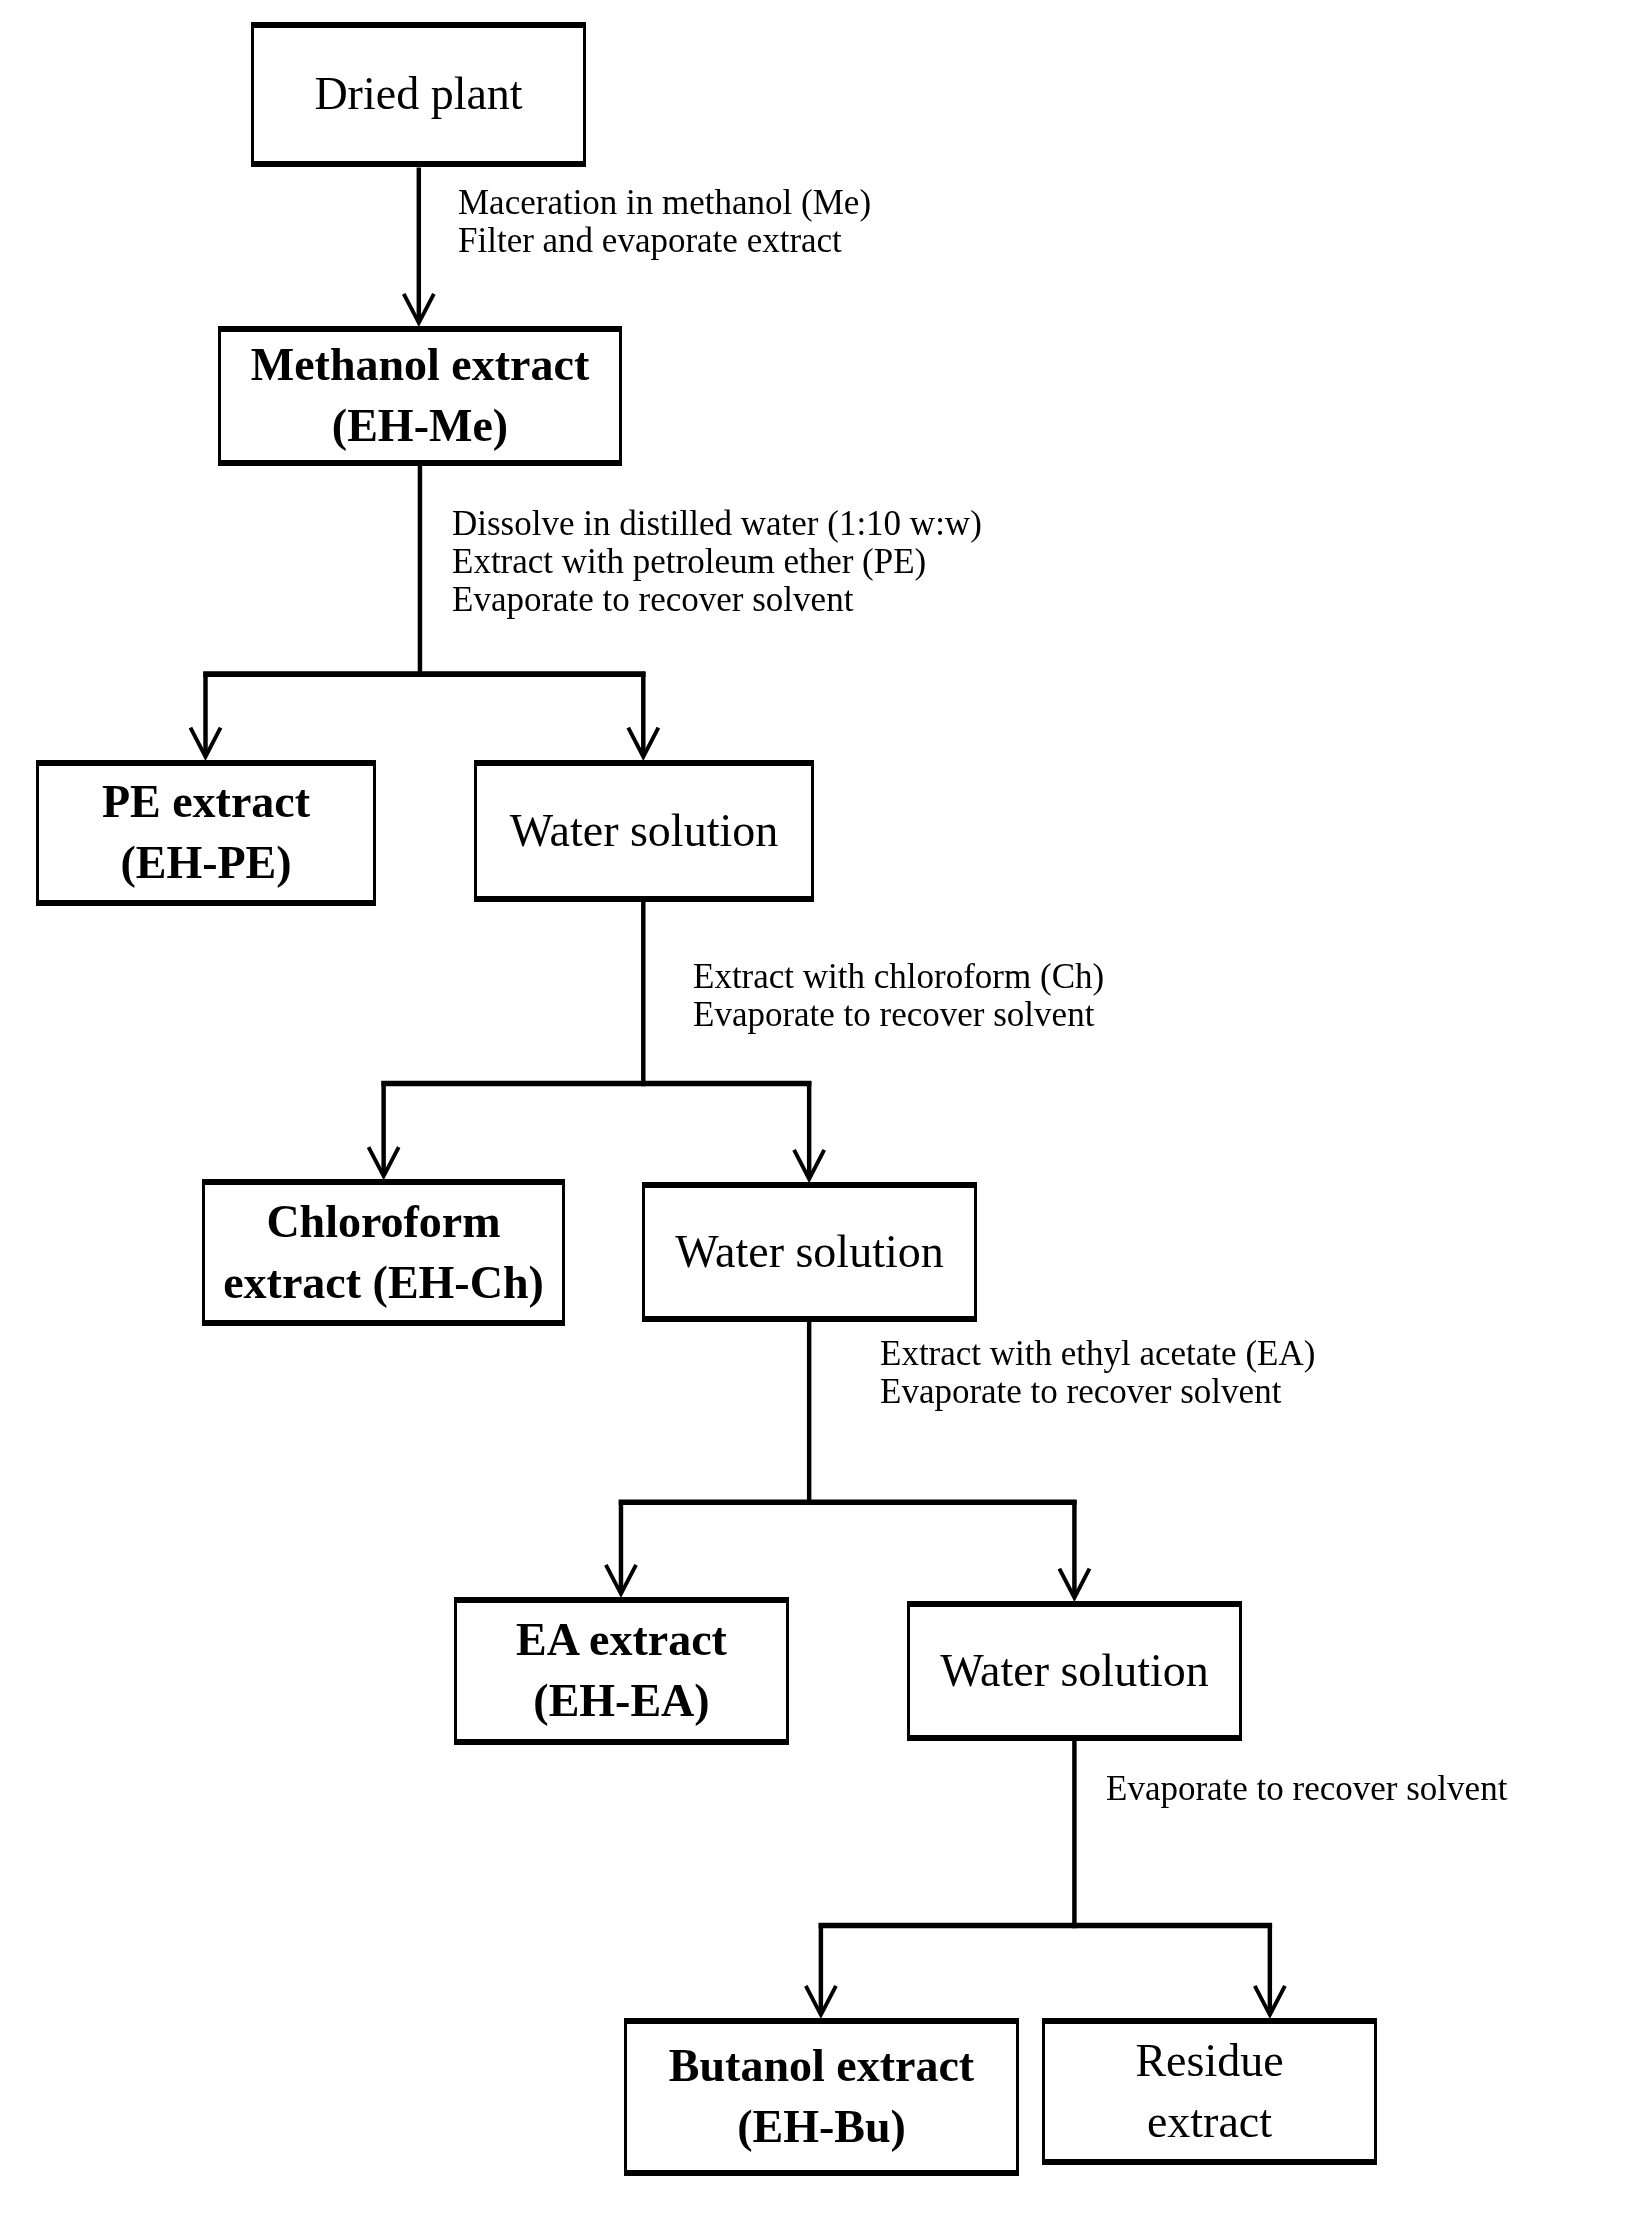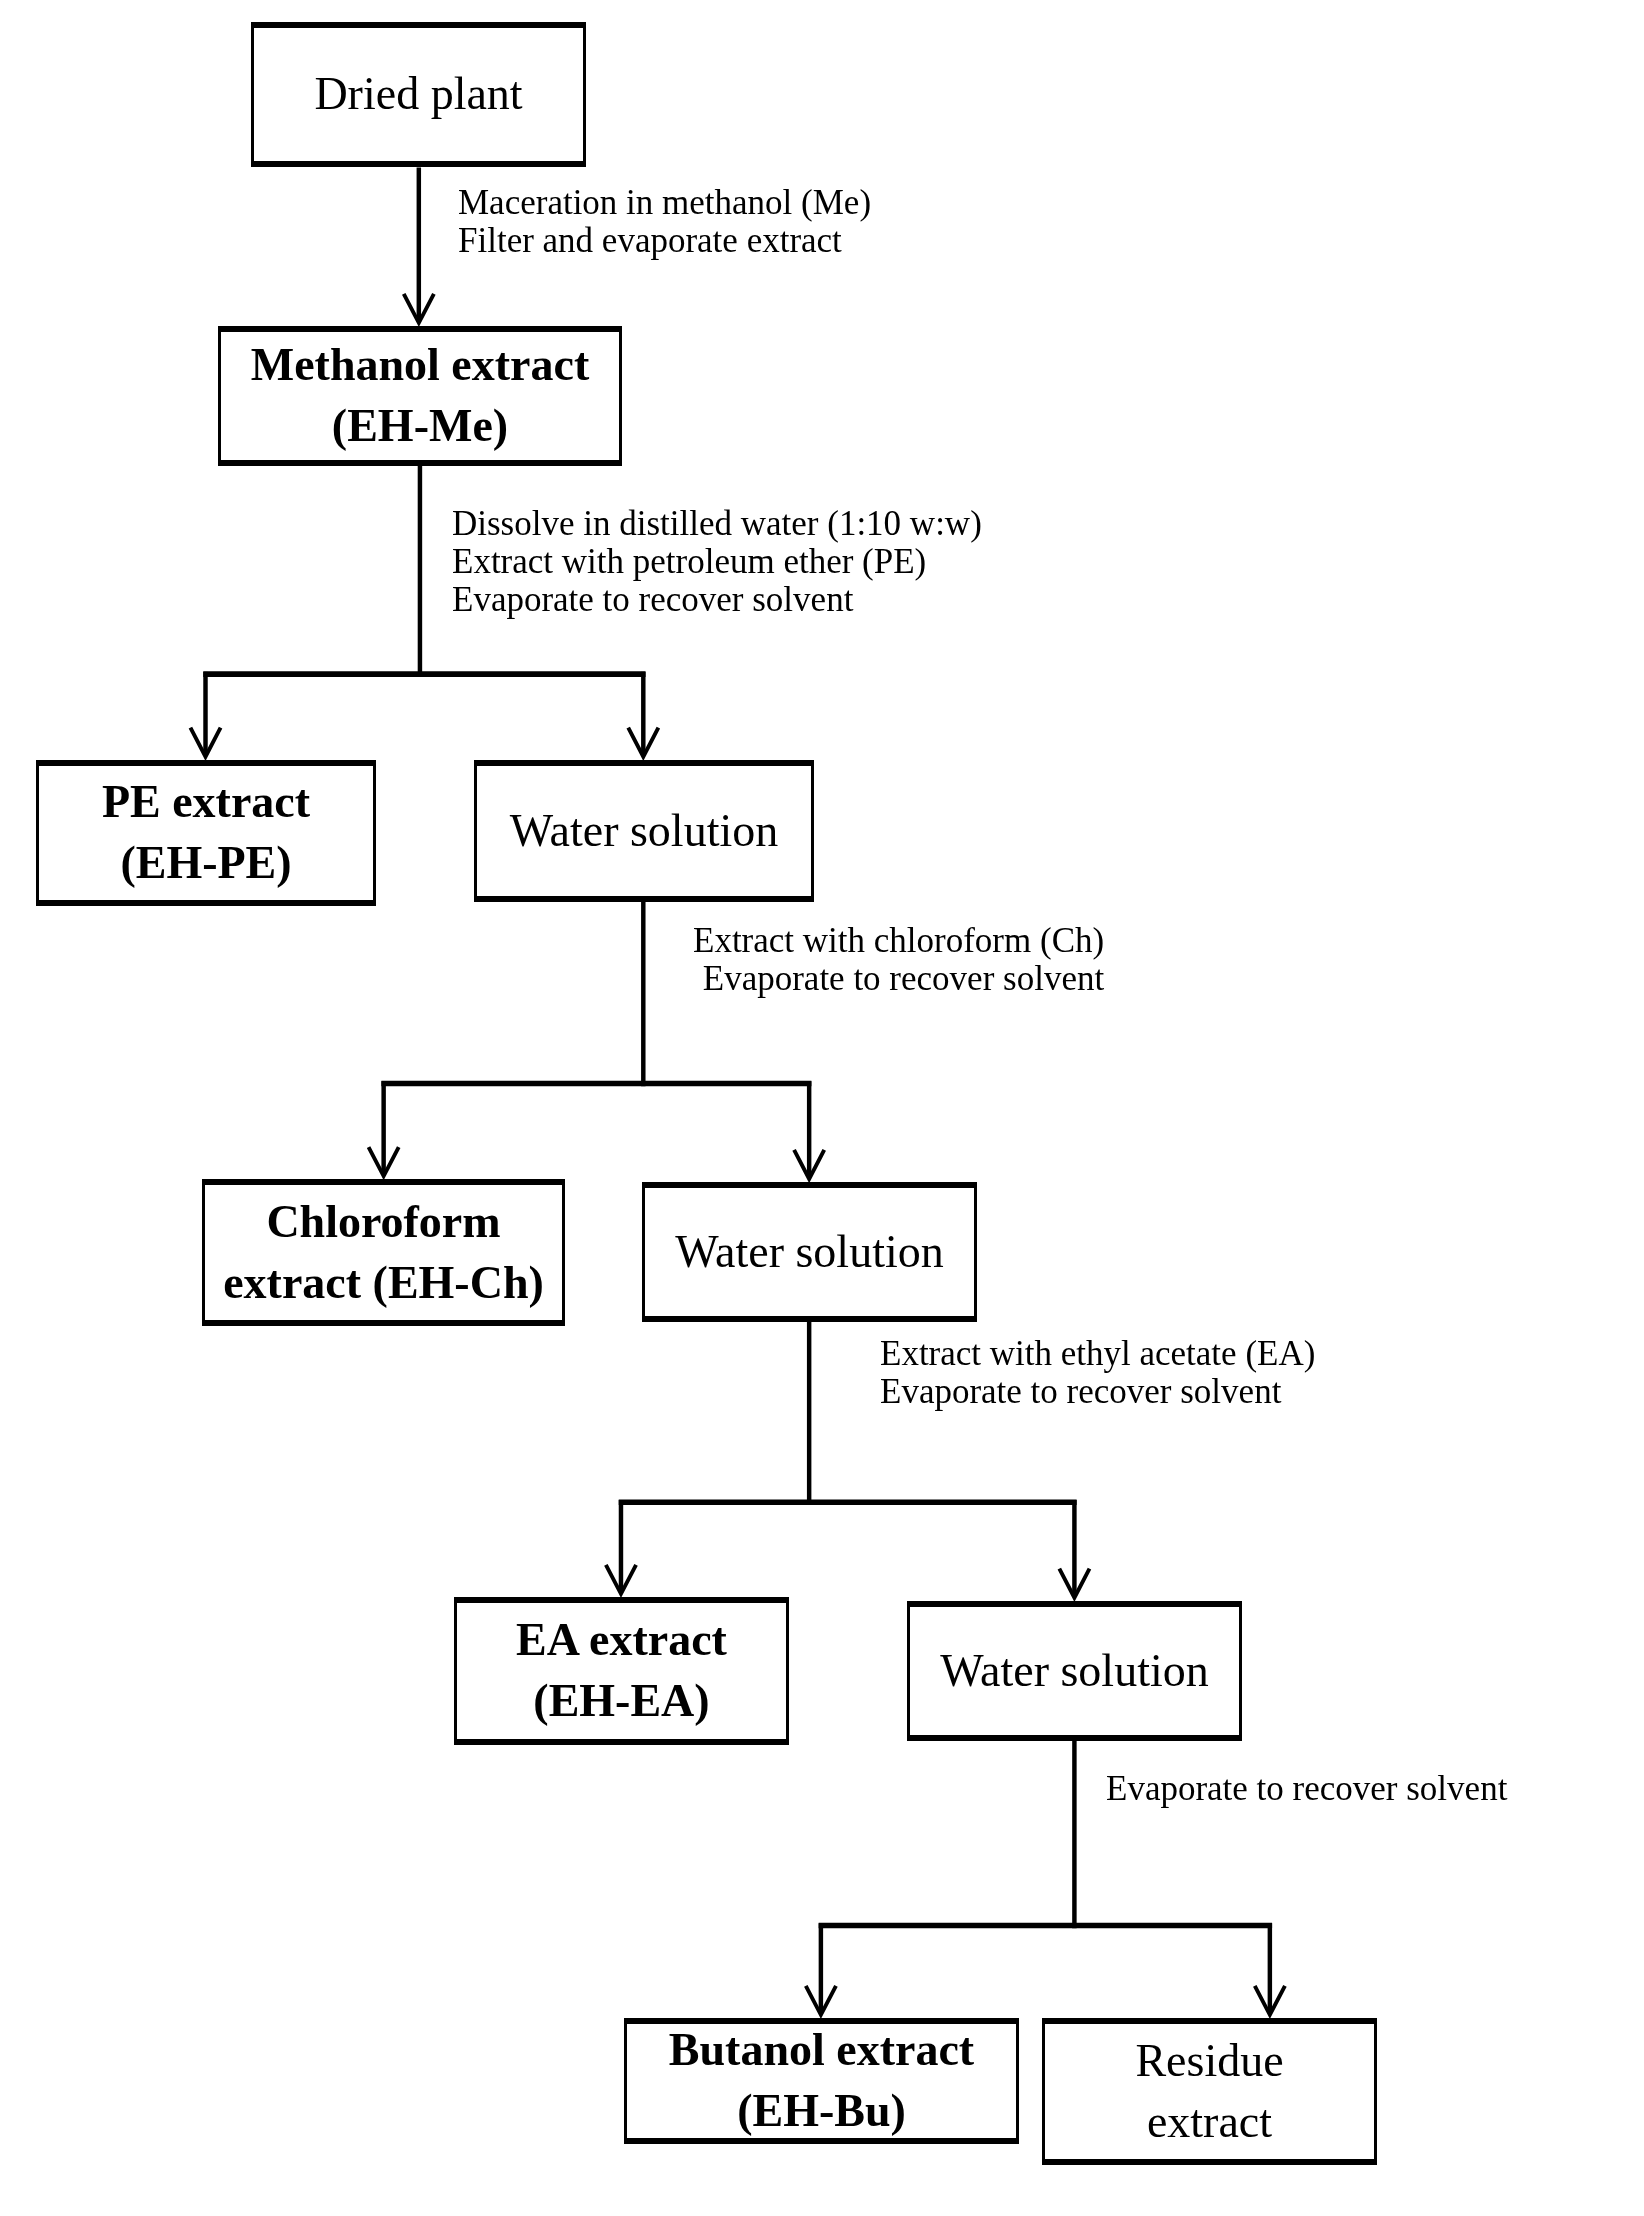--- a/index.html
+++ b/index.html
@@ -55,26 +55,26 @@
   }
   
   #n-dried      { left: 251px;  top: 22.3px;   width: 335px; height: 145px; }
   #n-methanol   { left: 218px;  top: 326px;  width: 404px; height: 140px; }
   #n-pe         { left: 36px;   top: 760px; width: 340px; height: 146px; }
   #n-water1     { left: 474px;  top: 760px; width: 340px; height: 142px; }
   #n-chloroform { left: 202px;  top: 1179px; width: 363px; height: 147px; }
   #n-water2     { left: 642px; top: 1182px; width: 335px; height: 140px; }
   #n-ea         { left: 454px;  top: 1597px; width: 335px; height: 148px; justify-content: center; }
   #n-water3     { left: 907px; top: 1601px; width: 335px; height: 140px; }
-  #n-butanol    { left: 624px; top: 2018px; width: 395px; height: 126px; }
+  #n-butanol    { left: 624px; top: 2018px; width: 395px; height: 158px; }
   #n-residue    { left: 1042px; top: 2018px; width: 335px; height: 147px; }
   
   #a-maceration { left: 458px;  top: 184px;  }
   #a-petroleum  { left: 452px;  top: 505px;  }
-  #a-chloroform { left: 693px; top: 922px; text-align: right; }
+  #a-chloroform { left: 693px; top: 958px; }
   #a-ea         { left: 880px; top: 1335px; }
   #a-butanol    { left: 1106px; top: 1770px; }
 </style>
 </head>
 <body>
 
 <div class="canvas">
 
   <svg class="connectors" viewBox="0 0 2944 3968">
 

